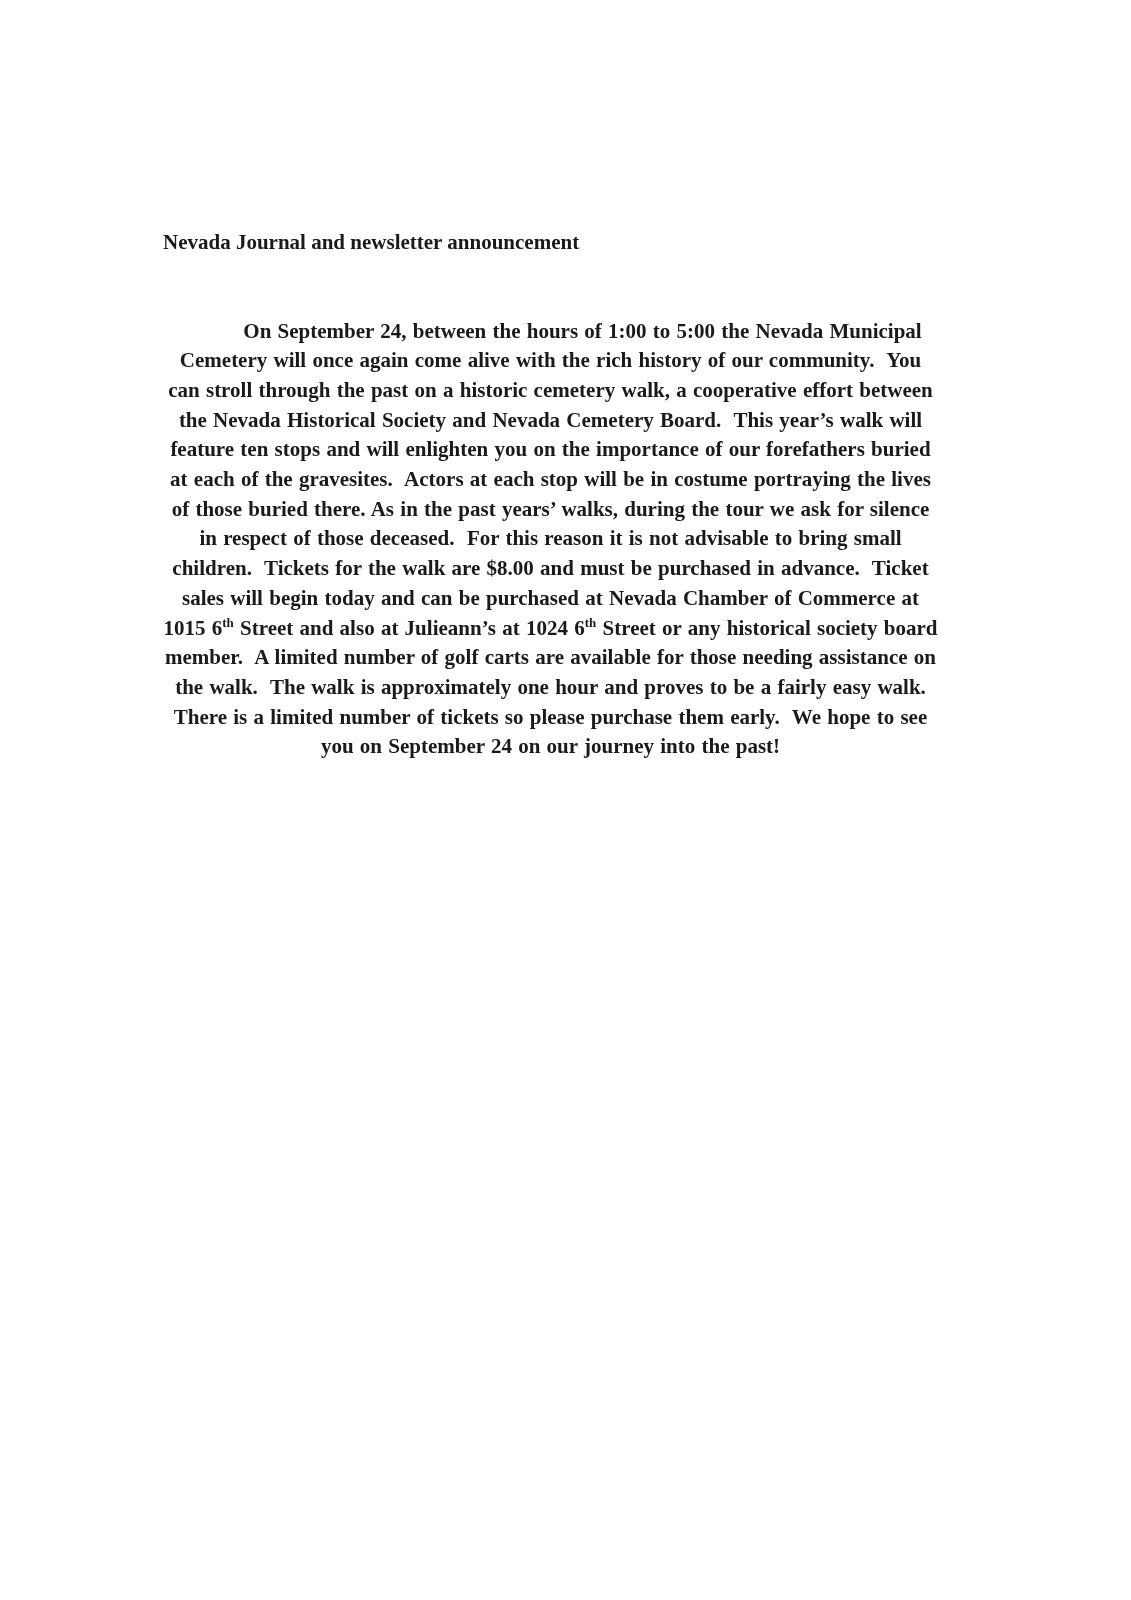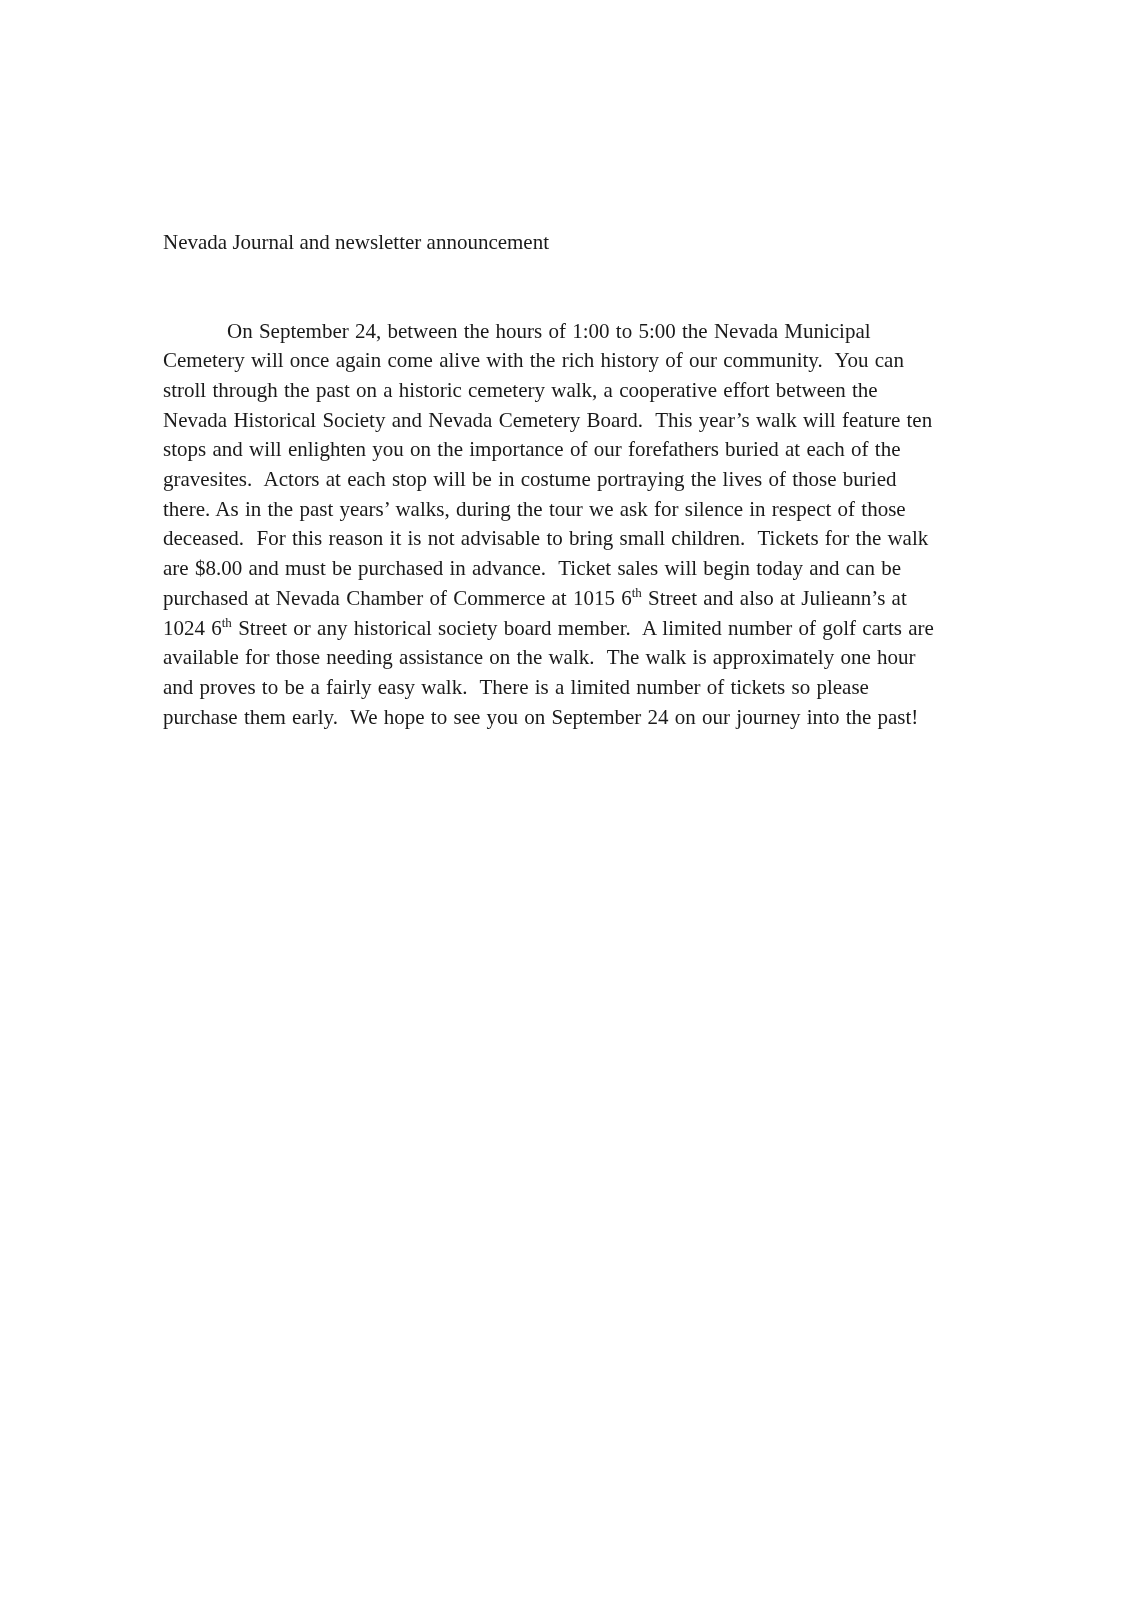--- a/index.html
+++ b/index.html
@@ -13,34 +13,36 @@
     font-family: "Liberation Serif", "DejaVu Serif", serif;
     color: #1a1a1a;
     overflow: hidden;
   }
   .page {
     box-sizing: border-box;
     width: 1131px;
     height: 1190px;
     padding: 228px 193px 0 163px;
     background: #ffffff;
+    font-weight: bold;
   }
   .doc-title {
     margin: 0 0 0 0;
     font-size: 21px;
     line-height: 29.5px;
     white-space: pre-wrap;
   }
   .doc-paragraph {
     margin: 59px 0 0 0;
     font-size: 21px;
     line-height: 29.7px;
     text-indent: 64px;
     white-space: pre-wrap;
     word-spacing: 1px;
+    text-align: center;
   }
   .doc-paragraph sup {
     font-size: 0.62em;
     line-height: 0;
     vertical-align: super;
   }
 </style>
 </head>
 <body>
 

